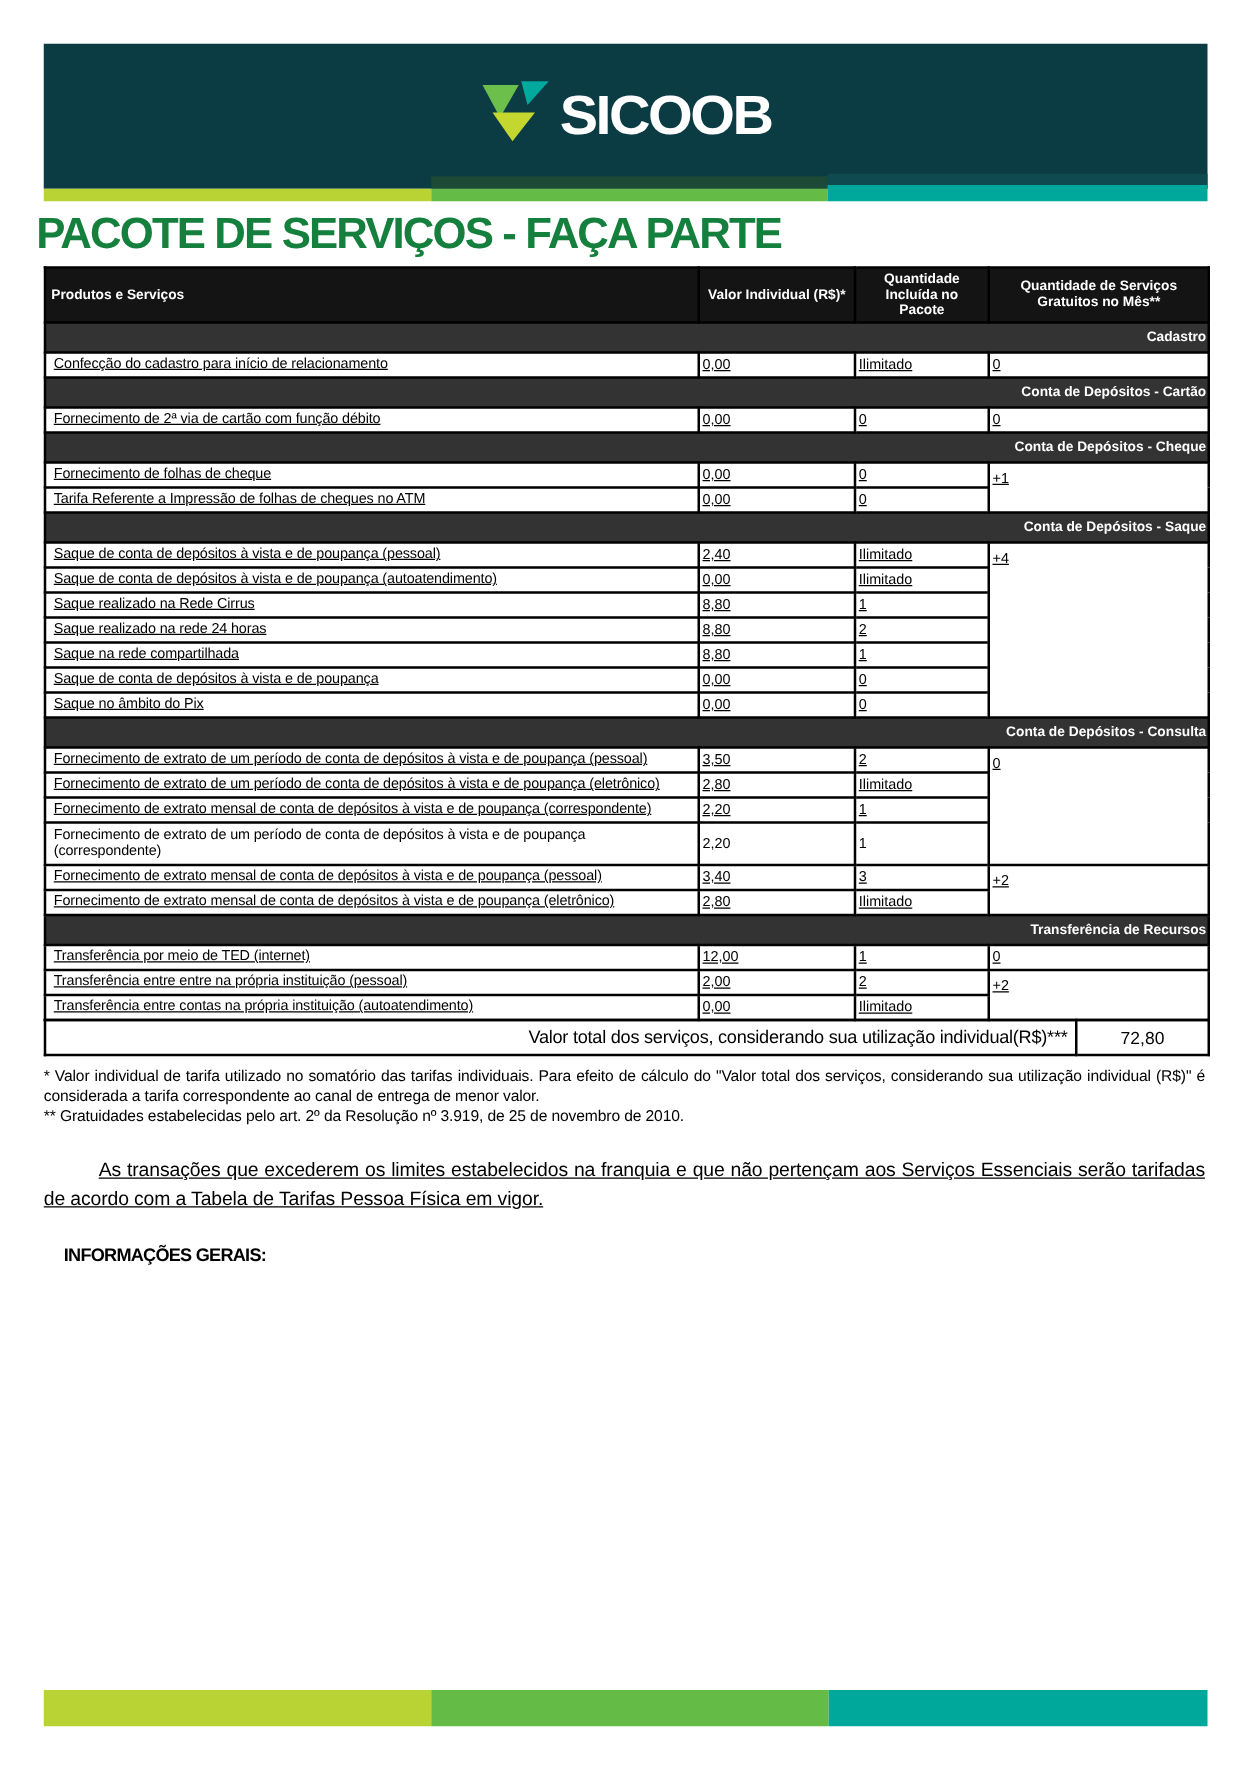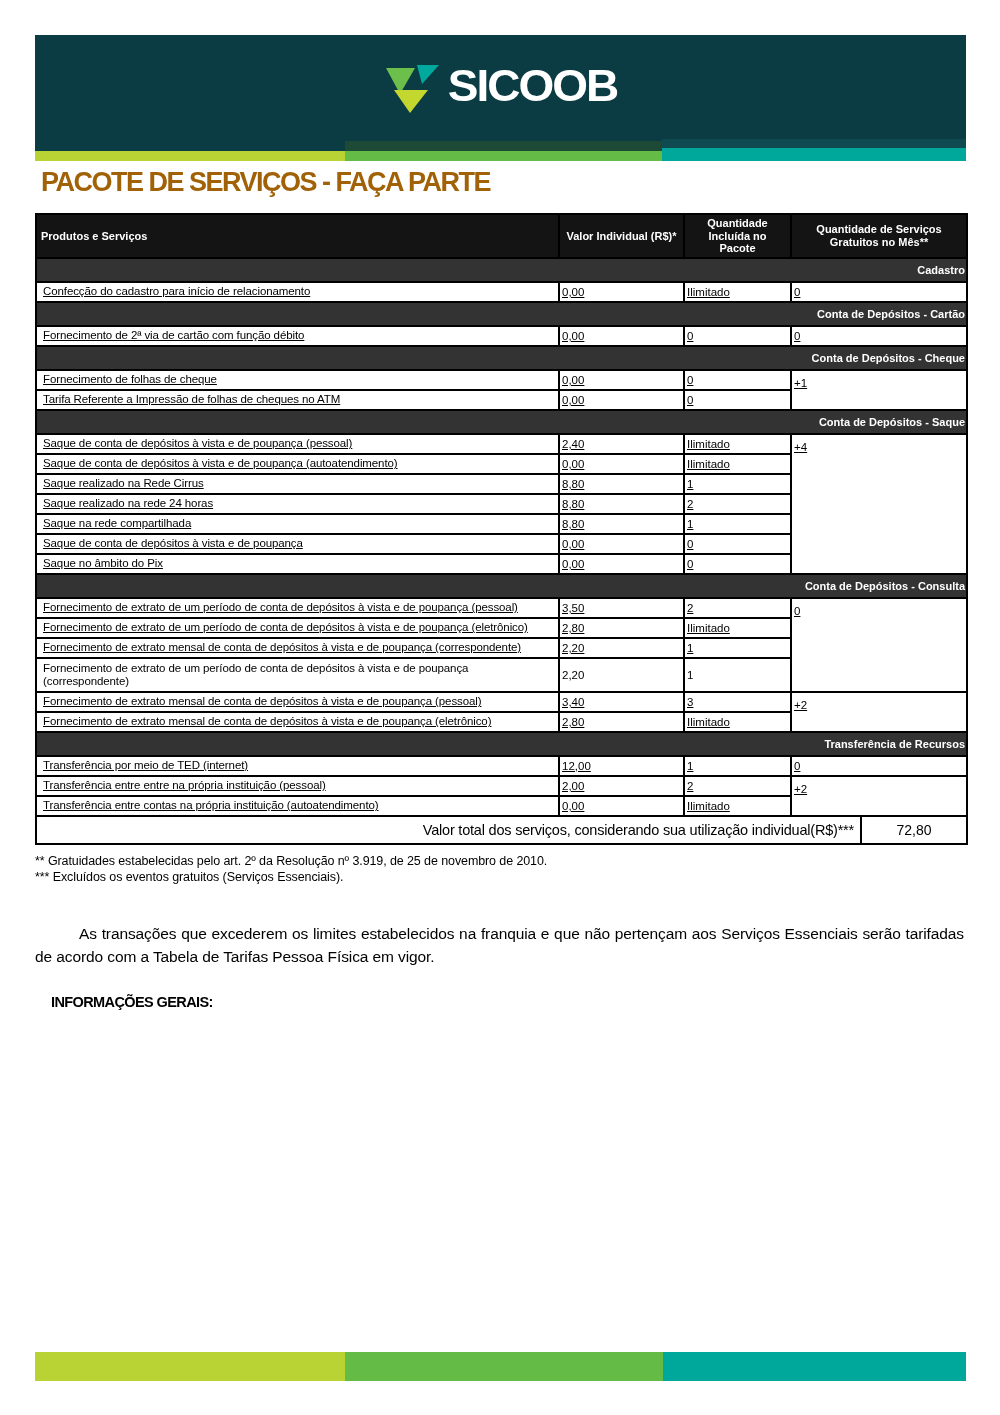--- a/index.html
+++ b/index.html
@@ -6,36 +6,36 @@
   html,body { margin:0; padding:0; background:#ffffff; }
   .page {
     position:relative; width:1000px; height:1415px; margin:0 auto;
     background:#ffffff; font-family:"Liberation Sans", sans-serif; color:#000;
     overflow:hidden;
   }
 
   
   .header-band { position:absolute; left:35px; top:35px; width:931px; height:116px;
     background:#0b3b43; display:flex; align-items:center; justify-content:center; }
-  .logo-lockup { display:flex; align-items:flex-start; gap:8px; margin-top:-8px; }
+  .logo-lockup { display:flex; align-items:flex-end; gap:8px; margin-top:-8px; }
   .logo-mark { width:56px; height:52px; }
   .logo-text { color:#ffffff; font-weight:bold; font-size:46px; letter-spacing:-2px;
     transform:scaleY(0.96); line-height:1; }
   .hdr-strip-green { position:absolute; left:310px; top:106px; width:317px; height:10px; background:#1c4a37; }
   .hdr-strip-teal  { position:absolute; left:627px; top:104px; width:304px; height:12px; background:#0e4a50; }
 
   
   .color-bar { position:absolute; left:35px; top:151px; width:931px; height:10px; }
   .color-bar .seg1 { position:absolute; left:0; top:0; width:310px; height:10px; background:#b8d333; }
   .color-bar .seg2 { position:absolute; left:310px; top:0; width:317px; height:10px; background:#64bc46; }
   .color-bar .seg3 { position:absolute; left:627px; top:-3px; width:304px; height:13px; background:#00a89b; }
 
   
-  .page-title { position:absolute; left:41px; top:167px; font-size:27px; font-weight:bold;
-    color:#a16207; letter-spacing:-1.5px; white-space:nowrap; }
+  .page-title { position:absolute; left:29px; top:167px; font-size:35px; font-weight:bold;
+    color:#15803d; letter-spacing:-1.5px; white-space:nowrap; }
 
   
   .content { position:absolute; left:35px; top:213px; width:931px; }
 
   table.tariff { width:931px; border-collapse:collapse; table-layout:fixed; }
   table.tariff th, table.tariff td { border:2px solid #000; }
   table.tariff thead tr { height:30px; }
   table.tariff thead th { background:#141414; color:#fff; font-size:11px; font-weight:bold;
     line-height:1.15; padding:2px 4px; }
   th.h-left { text-align:left; padding-left:6px; }
@@ -51,22 +51,22 @@
   table.summary { width:931px; border-collapse:collapse; table-layout:fixed; margin-top:-2px; }
   table.summary td { border:2px solid #000; }
   table.summary tr { height:28px; }
   td.sum-label { font-size:14.5px; text-align:right; padding-right:6px; letter-spacing:-0.2px; }
   td.sum-value { font-size:14px; text-align:center; }
 
   .footnotes { margin-top:8px; width:929px; font-size:12.5px; line-height:1.28; letter-spacing:-0.1px; }
   .footnotes p { margin:0; }
   .fn-justify { text-align:justify; }
 
-  .body-paragraph { margin-top:37px; width:929px; font-size:15.5px; line-height:1.5;
-    text-align:justify; text-indent:44px; letter-spacing:-0.1px; }
+  .body-paragraph { margin-top:24px; width:929px; font-size:15.5px; line-height:1.5;
+    text-align:justify; text-indent:44px; letter-spacing:-0.1px;text-decoration:underline; }
 
   .general-info { margin-top:26px; margin-left:16px; font-size:14.5px; font-weight:bold;
     letter-spacing:-0.6px; }
 
   
   .bottom-bar { position:absolute; left:35px; top:1352px; width:931px; height:29px; }
   .bottom-bar .seg1 { position:absolute; left:0; top:0; width:310px; height:29px; background:#b8d333; }
   .bottom-bar .seg2 { position:absolute; left:310px; top:0; width:318px; height:29px; background:#64bc46; }
   .bottom-bar .seg3 { position:absolute; left:628px; top:0; width:303px; height:29px; background:#00a89b; }
 </style>
@@ -255,22 +255,22 @@
         </colgroup>
       <tbody>
         <tr>
           <td class="sum-label">Valor total dos serviços, considerando sua utilização individual(R$)***</td>
           <td class="sum-value">72,80</td>
         </tr>
       </tbody>
     </table>
 
     <div class="footnotes">
+      <p class="fn-justify">* Valor individual de tarifa utilizado no somatório das tarifas individuais. Para efeito de cálculo do "Valor total dos serviços, considerando sua utilização individual (R$)" é considerada a tarifa correspondente ao canal de entrega de menor valor.</p>
       <p>** Gratuidades estabelecidas pelo art. 2º da Resolução nº 3.919, de 25 de novembro de 2010.</p>
-      <p>*** Excluídos os eventos gratuitos (Serviços Essenciais).</p>
     </div>
 
     <p class="body-paragraph">As transações que excederem os limites estabelecidos na franquia e que não pertençam aos Serviços Essenciais serão tarifadas de acordo com a Tabela de Tarifas Pessoa Física em vigor.</p>
 
     <div class="general-info">INFORMAÇÕES GERAIS:</div>
   </div>
 
   <div class="bottom-bar">
     <div class="seg1"></div>
     <div class="seg2"></div>

